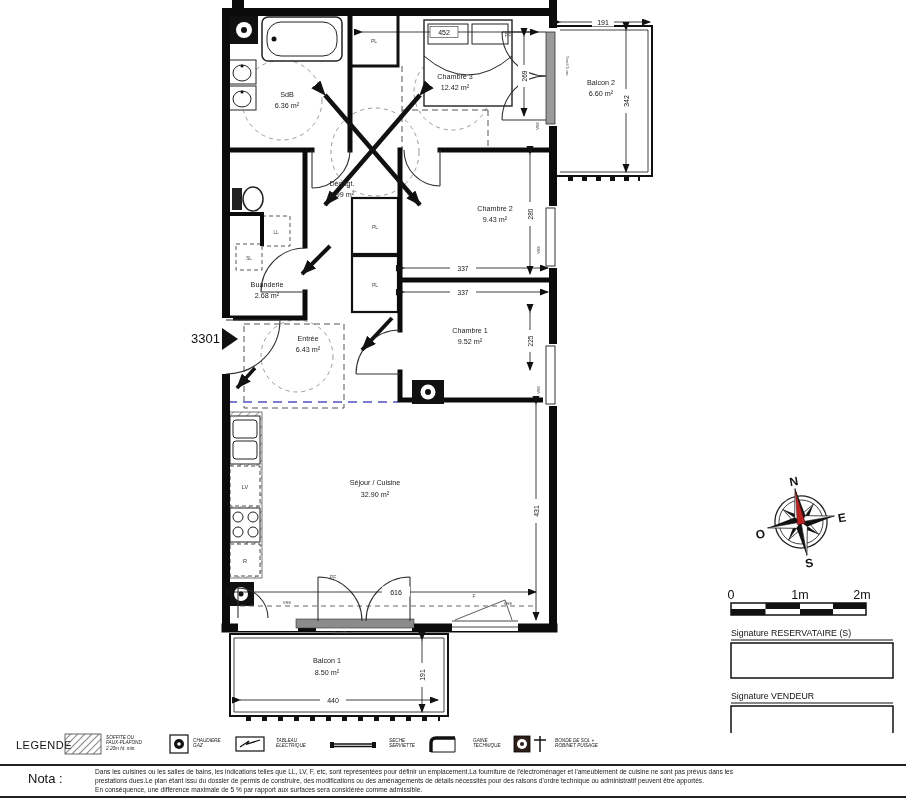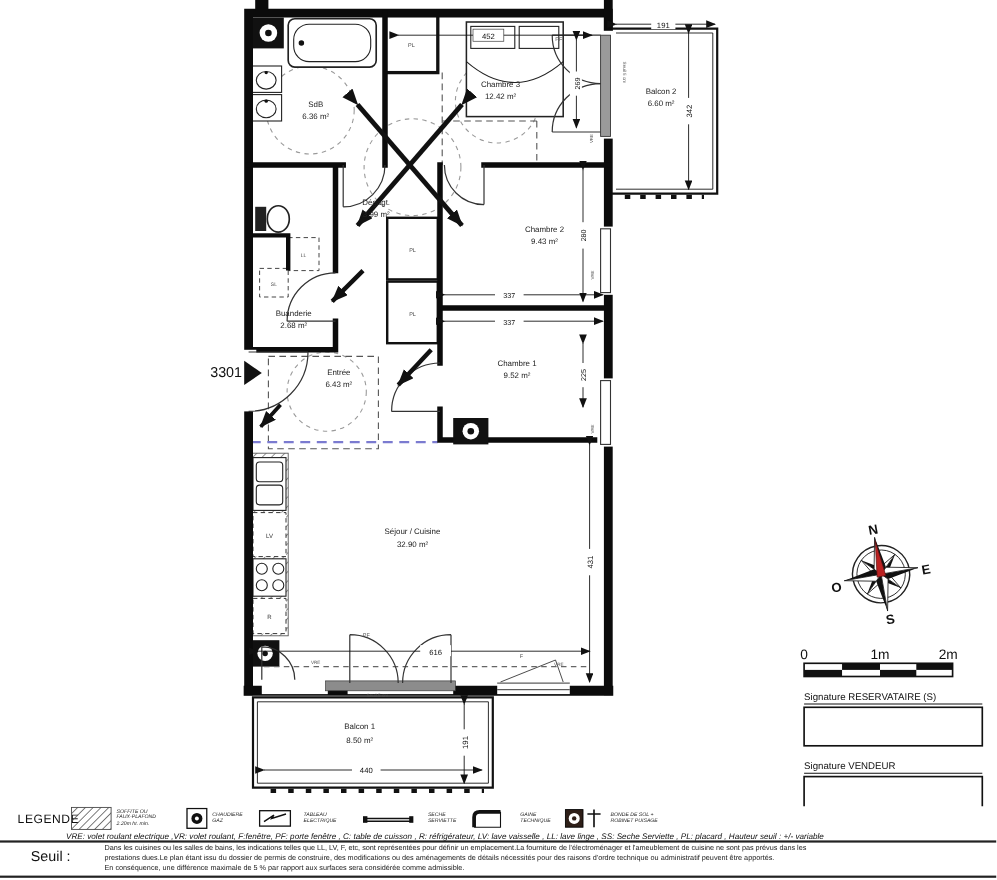--- a/index.html
+++ b/index.html
@@ -409,24 +409,23 @@
         <circle cx="9" cy="10" r="2" fill="#2e1f18"></circle>
     <line x1="27" y1="2" x2="27" y2="18" stroke="#111" stroke-width="1.5"></line>
     <line x1="21" y1="6" x2="33" y2="6" stroke="#111" stroke-width="1.5"></line>
   </svg>
   <div class="leg-text" style="left:555px;top:7px">
     <div>BONDE DE SOL +</div>
     <div>ROBINET PUISAGE</div>
   </div>
 </div>
 
-<div class="abbrev">VRE: volet roulant electrique ,VR: volet roulant, F:fenêtre, PF: porte fenêtre , C: table de cuisson , R: réfrigérateur, LV: lave vaisselle , LL: lave linge , SS: Seche Serviette , PL: placard , Hauteur seuil : +/- variable</div>
 
 <div class="rule" style="top:764px"></div>
-<div class="nota-label">Seuil :</div>
+<div class="nota-label">Nota :</div>
 <div class="nota-text">
   <div>Dans les cuisines ou les salles de bains, les indications telles que LL, LV, F, etc, sont représentées pour définir un emplacement.La fourniture de l'électroménager et l'ameublement de cuisine ne sont pas prévus dans les</div>
   <div>prestations dues.Le plan étant issu du dossier de permis de construire, des modifications ou des aménagements de détails nécessités pour des raisons d'ordre technique ou administratif peuvent être apportés.</div>
   <div>En conséquence, une différence maximale de 5 % par rapport aux surfaces sera considérée comme admissible.</div>
 </div>
 <div class="rule" style="top:796px"></div>
 
 </div>
 
 </body></html>

